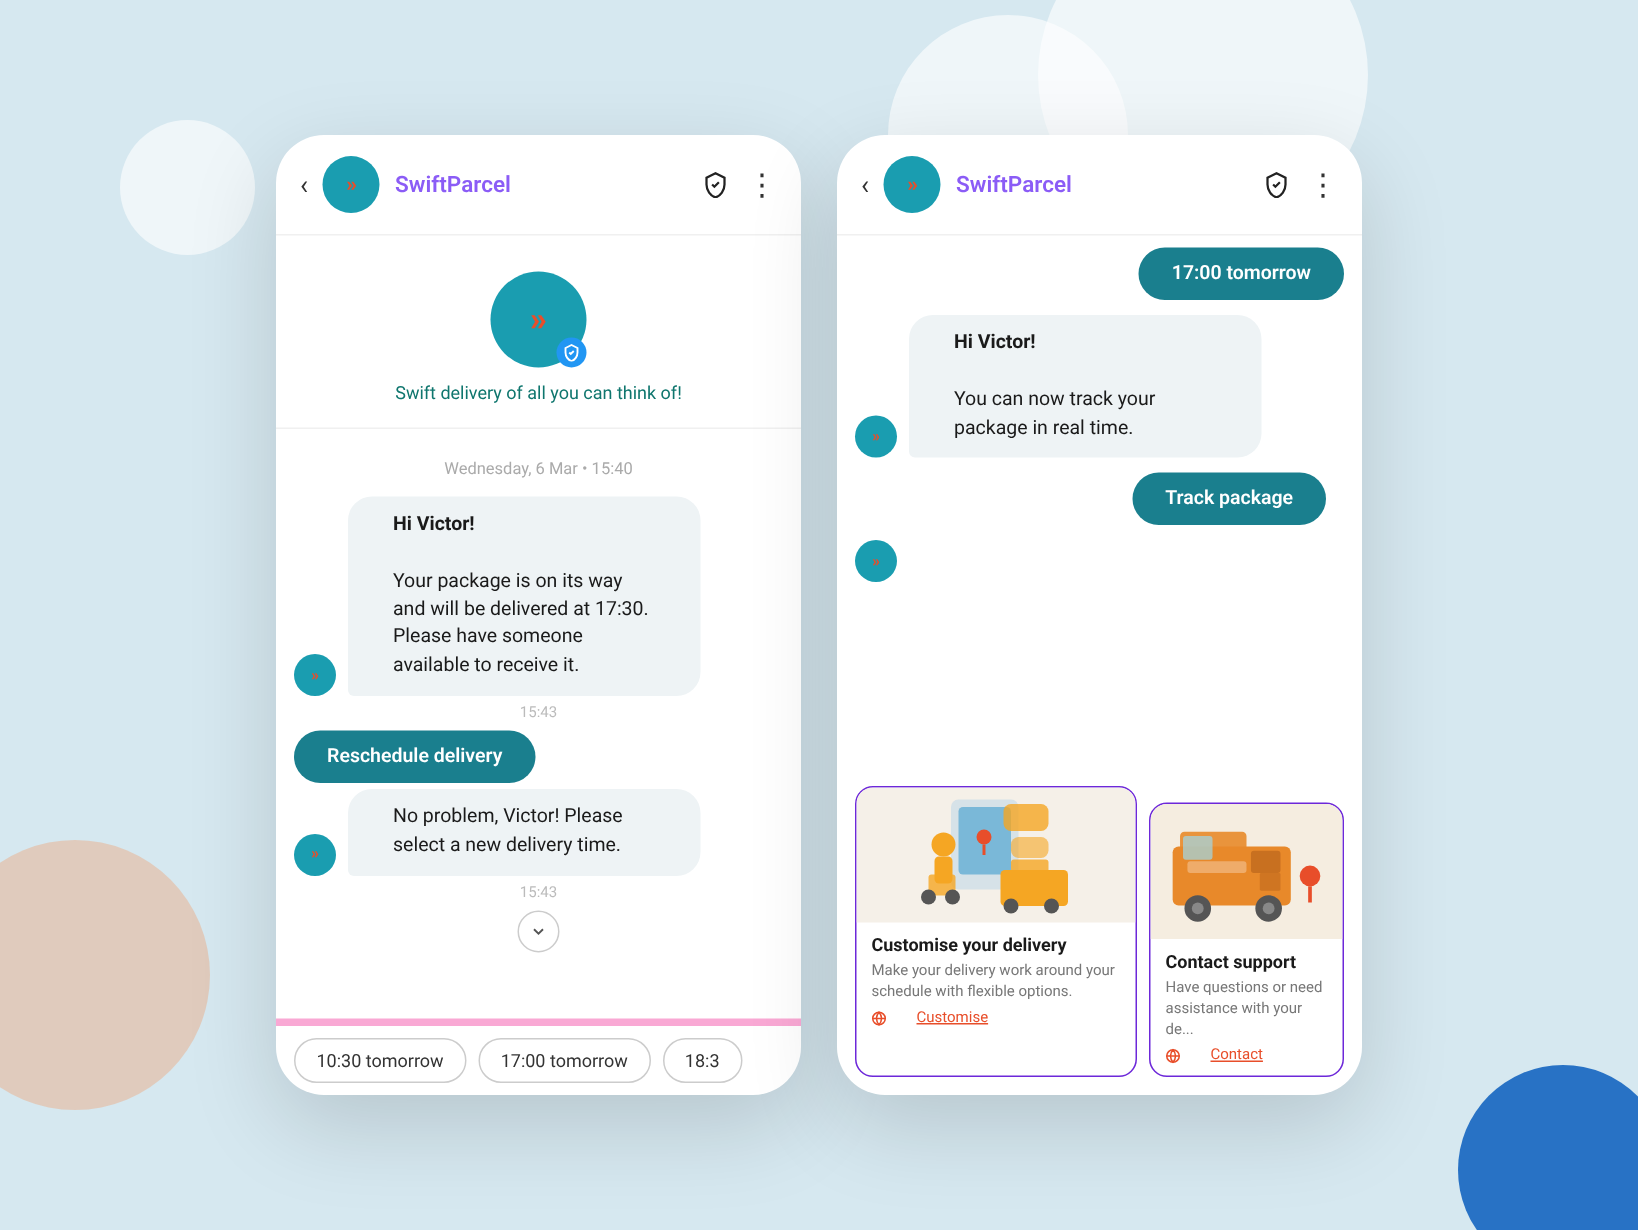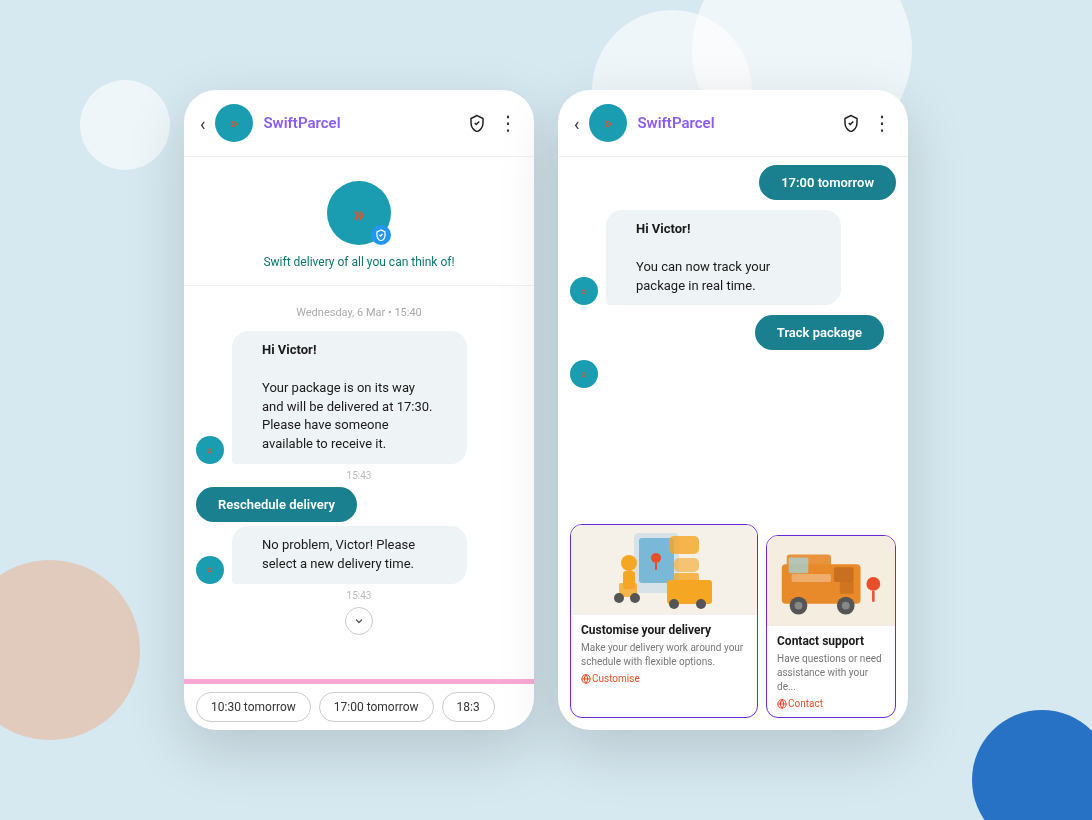--- a/index.html
+++ b/index.html
@@ -310,23 +310,24 @@
     .card-desc {
       font-size: 10px;
       color: #777;
       line-height: 1.4;
     }
     .card-link {
       font-size: 10px;
       color: #e84e2a;
       display: flex;
       align-items: center;
-      gap: 1px;
+      gap: 20px;
       margin-top: 4px;
       cursor: pointer;
+      text-decoration: underline;
     }
 
     
     .shield-icon svg { width: 18px; height: 18px; }
   </style>
 </head>
 <body>
 
 <div class="bg-circle bg-circle-1"></div>
 <div class="bg-circle bg-circle-2"></div>

